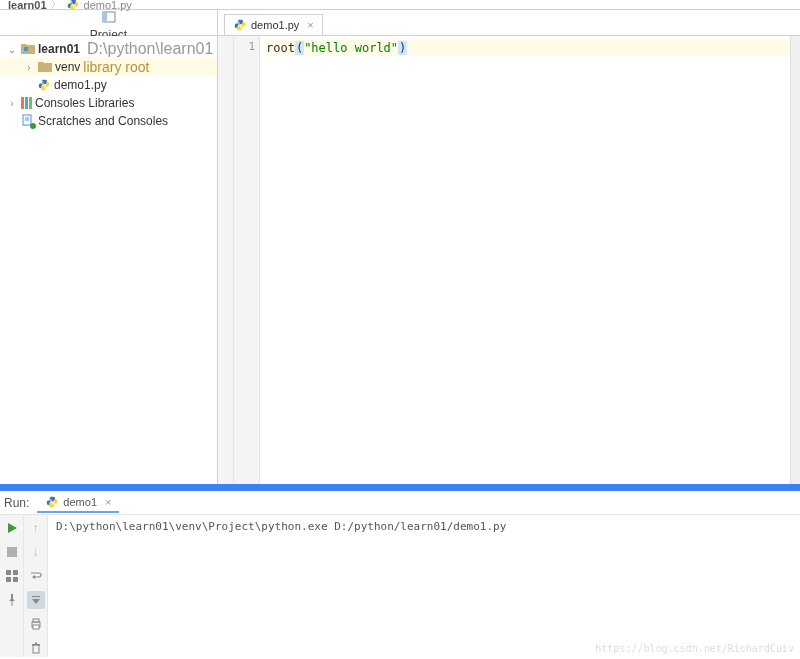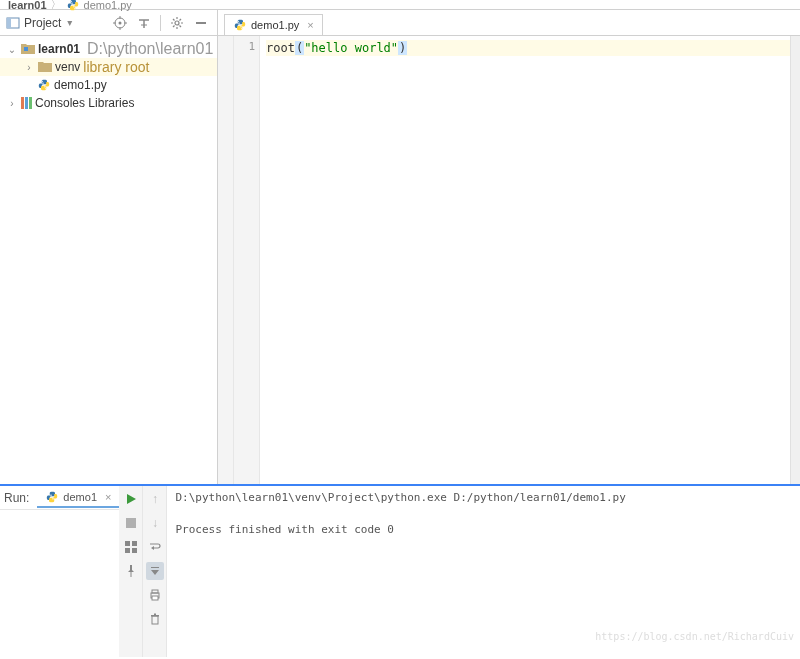--- a/index.html
+++ b/index.html
@@ -32,20 +32,21 @@
     border-bottom: 1px solid #d0d0d0;
   }
   .project-header {
     display: flex;
     align-items: center;
     gap: 4px;
     width: 218px;
     height: 100%;
     padding: 0 6px;
     border-right: 1px solid #d0d0d0;
+    flex-direction: column;
   }
   .project-header .proj-icon {
     width: 14px; height: 14px;
     display: flex; align-items: center; justify-content: center;
   }
   .project-header .label { font-size: 12px; color: #444; }
   .project-header .dropdown-arrow { color: #888; font-size: 10px; margin-left: 2px; }
   .project-header .spacer { flex: 1; }
   .tool-icon {
     width: 20px; height: 20px;
@@ -153,23 +154,23 @@
   }
   .code-fn { color: #333; }
   .code-paren { color: #333; }
   .code-str { color: #008000; }
   .caret-paren { background: #cde6ff; padding: 0 1px; }
   .scroll-hint {
     position: absolute; right: 0; top: 0; bottom: 0; width: 10px;
     background: #f0f0f0; border-left: 1px solid #e0e0e0;
   }
   .run-panel {
-    border-top: 2px solid #3b82f6;
-    display: flex;
-    flex-direction: row;
+    border-top: 7px solid #3b82f6;
+    display: flex;
+    flex-direction: column;
     height: 173px;
   }
   .run-header {
     display: flex;
     align-items: center;
     height: 24px;
     font-size: 12px;
     color: #555;
     padding-left: 4px;
     border-bottom: 1px solid #e6e6e6;
@@ -219,21 +220,21 @@
   }
   .console .cmd { color: #555; }
   .console .output-boxed {
     display: inline-block;
     border: 1px solid #d03030;
     padding: 0 4px;
     margin-top: 2px;
   }
   .watermark {
     position: absolute;
-    right: 6px; bottom: 12px;
+    right: 6px; bottom: 0;
     font-size: 10px;
     color: #ddd;
   }
   svg { display: block; }
 </style>
 </head>
 <body>
 
 <div class="breadcrumb">
   <span class="crumb active">learn01</span>
@@ -353,20 +354,31 @@
     </div>
     <div class="tree-row">
       <span class="chevron">›</span>
       <span class="ext-lib-icon">
         <span style="background:#e07b53"></span>
           <span style="background:#5aa0d8"></span>
           <span style="background:#6cc070"></span>
       </span>
       <span>Consoles Libraries</span>
     </div>
+    <div class="tree-row">
+      <span class="chevron" style="visibility:hidden">›</span>
+      <span class="scratch-icon badge-dot">
+        <svg width="14" height="14" viewBox="0 0 14 14">
+            <rect x="2" y="1" width="8" height="10" fill="none" stroke="#4a90d9" stroke-width="1"></rect>
+            <line x1="4" y1="4" x2="8" y2="4" stroke="#4a90d9"></line>
+            <line x1="4" y1="6" x2="8" y2="6" stroke="#4a90d9"></line>
+          </svg>
+      </span>
+      <span>Scratches and Consoles</span>
+    </div>
   </div>
   <div class="editor-area">
     <div class="gutter-bar"></div>
     <div class="line-numbers">
       <div>1</div>
     </div>
     <div class="code">
       <span class="code-line"><span class="code-fn">root</span><span class="code-paren caret-paren">(</span><span class="code-str">"hello world"</span><span class="code-paren caret-paren">)</span></span>
       <div class="scroll-hint"></div>
     </div>
@@ -439,17 +451,16 @@
         <svg width="12" height="12" viewBox="0 0 12 12">
             <rect x="3" y="3" width="6" height="8" fill="none" stroke="#888"></rect>
             <rect x="2" y="2" width="8" height="1.5" fill="#888"></rect>
             <rect x="5" y="0.5" width="2" height="1.5" fill="#888"></rect>
           </svg>
       </span>
     </div>
     <div class="console">
       <div class="cmd">D:\python\learn01\venv\Project\python.exe D:/python/learn01/demo1.py</div>
       <div style="height:16px"></div>
-      <div>Process finished with exit code 0</div>
       <div class="watermark">https://blog.csdn.net/RichardCuiv</div>
     </div>
   </div>
 </div>
 
 </body></html>

